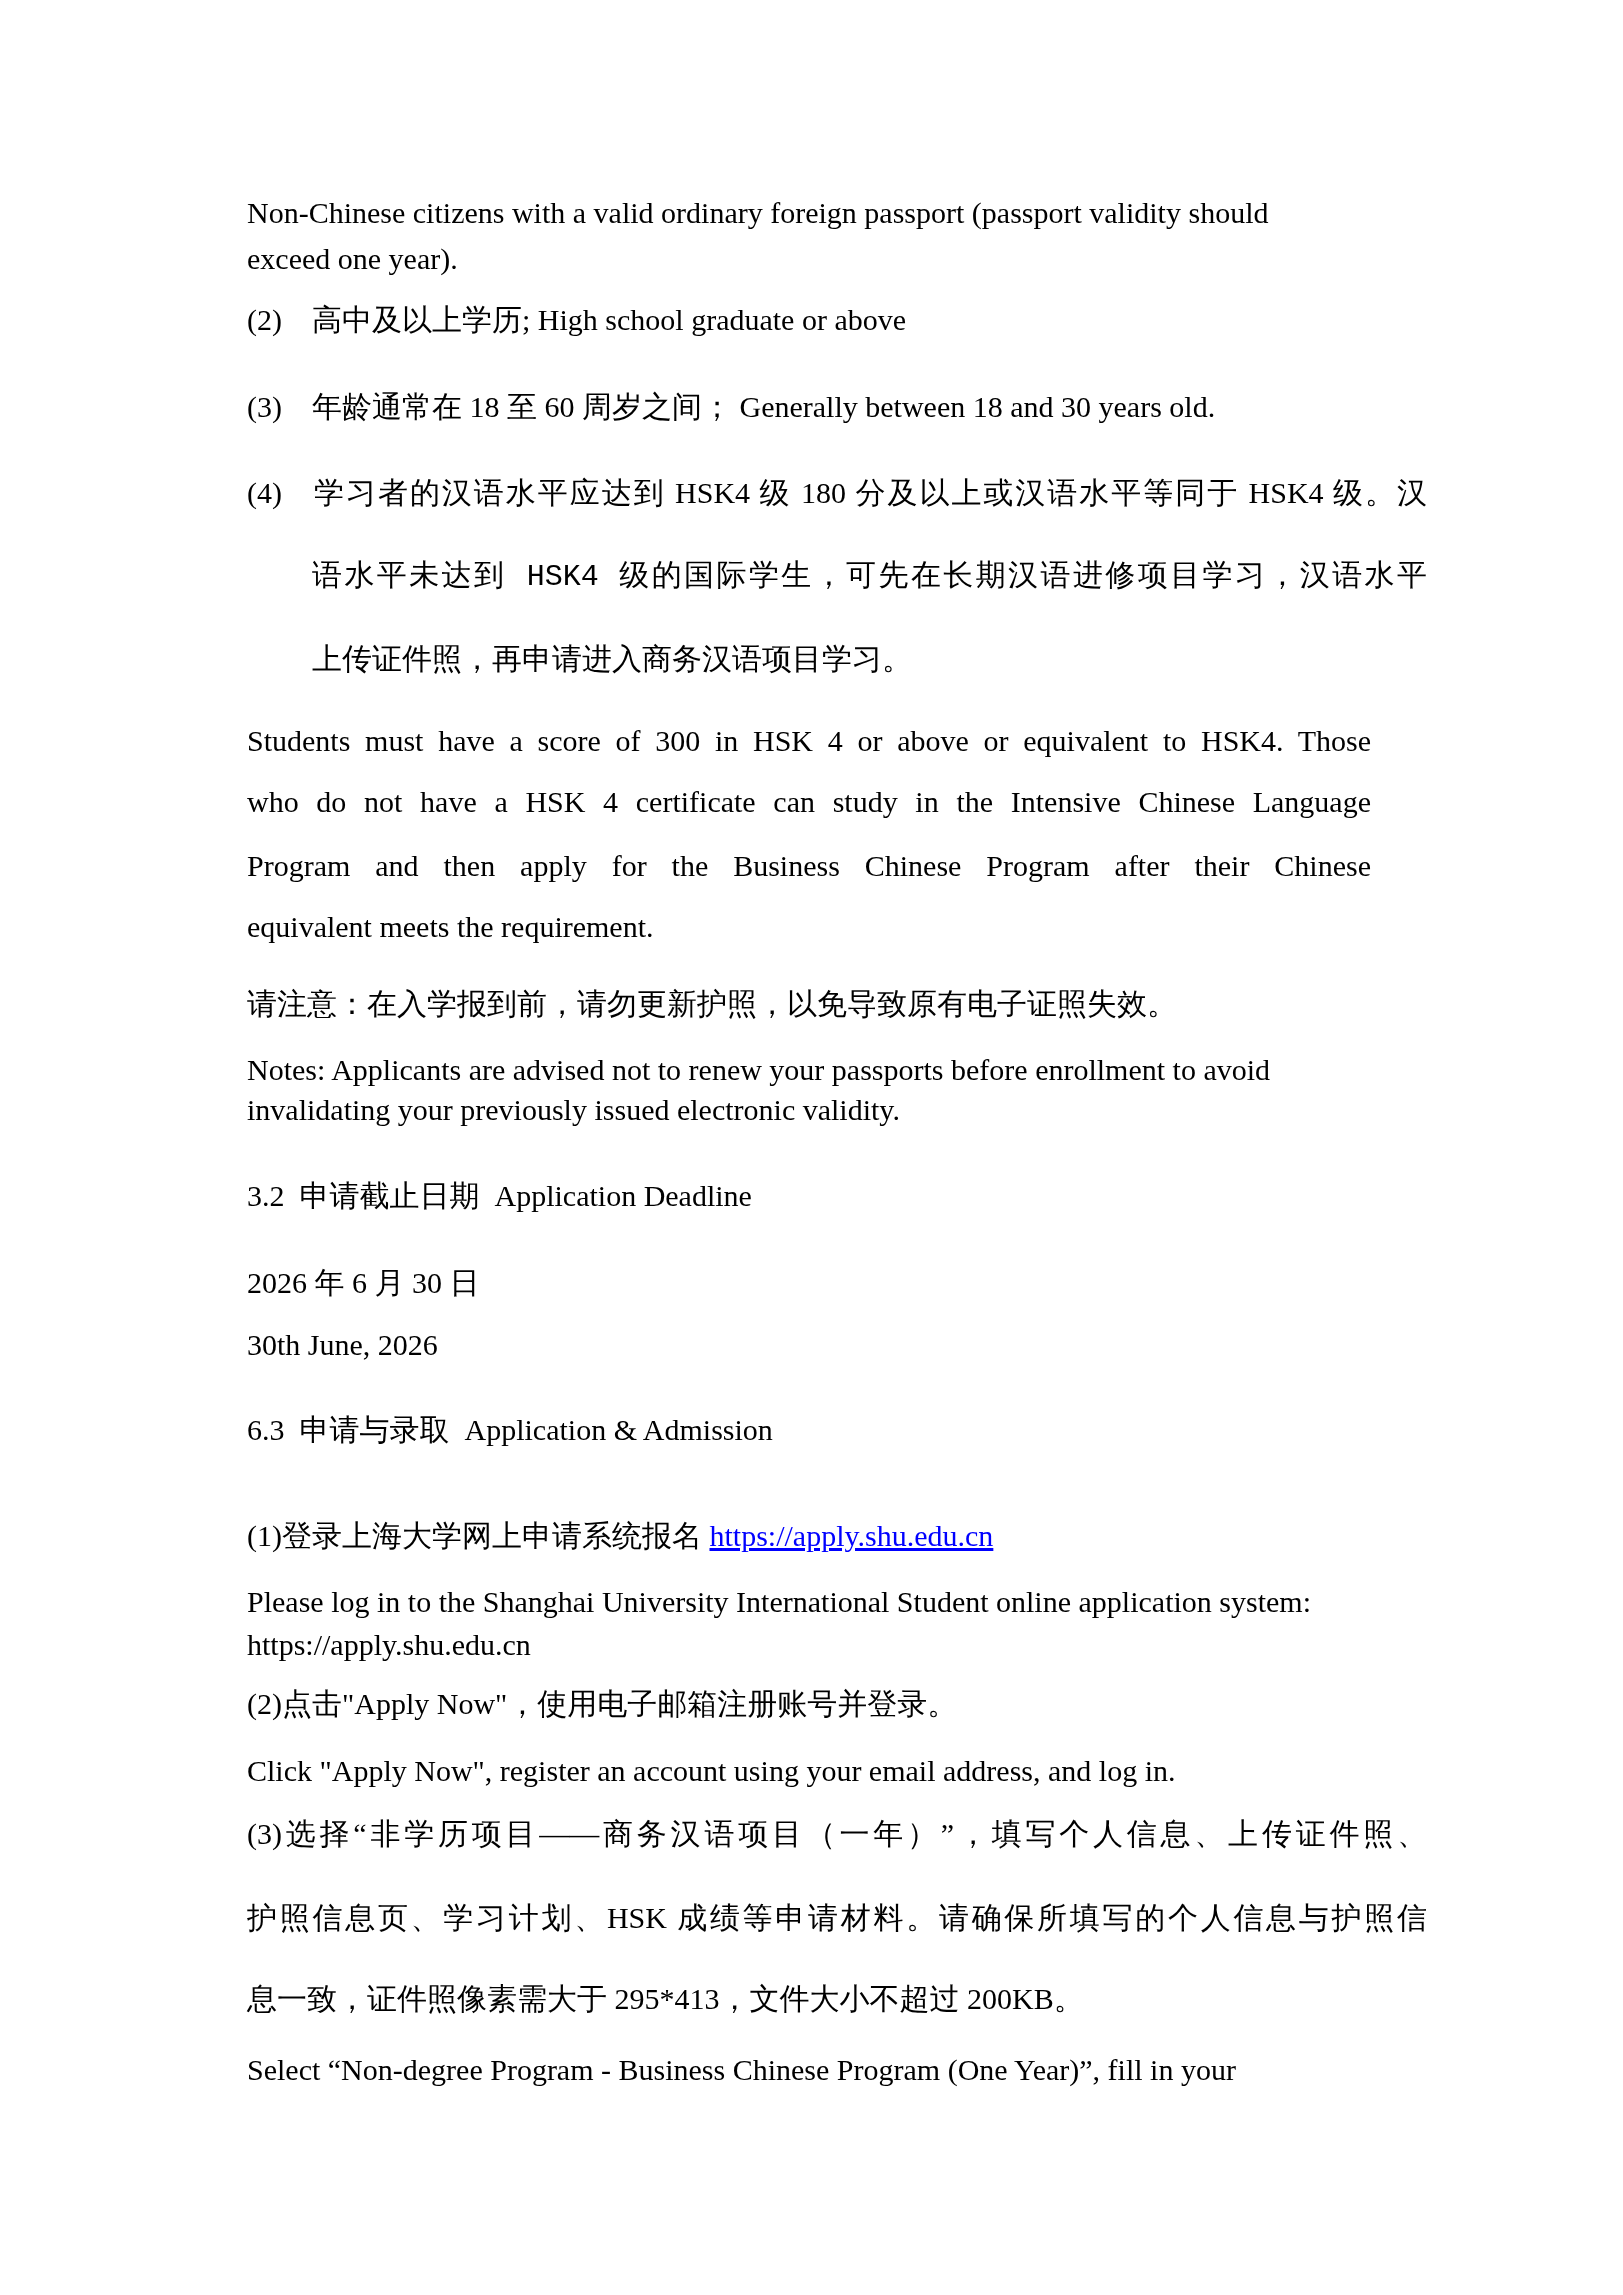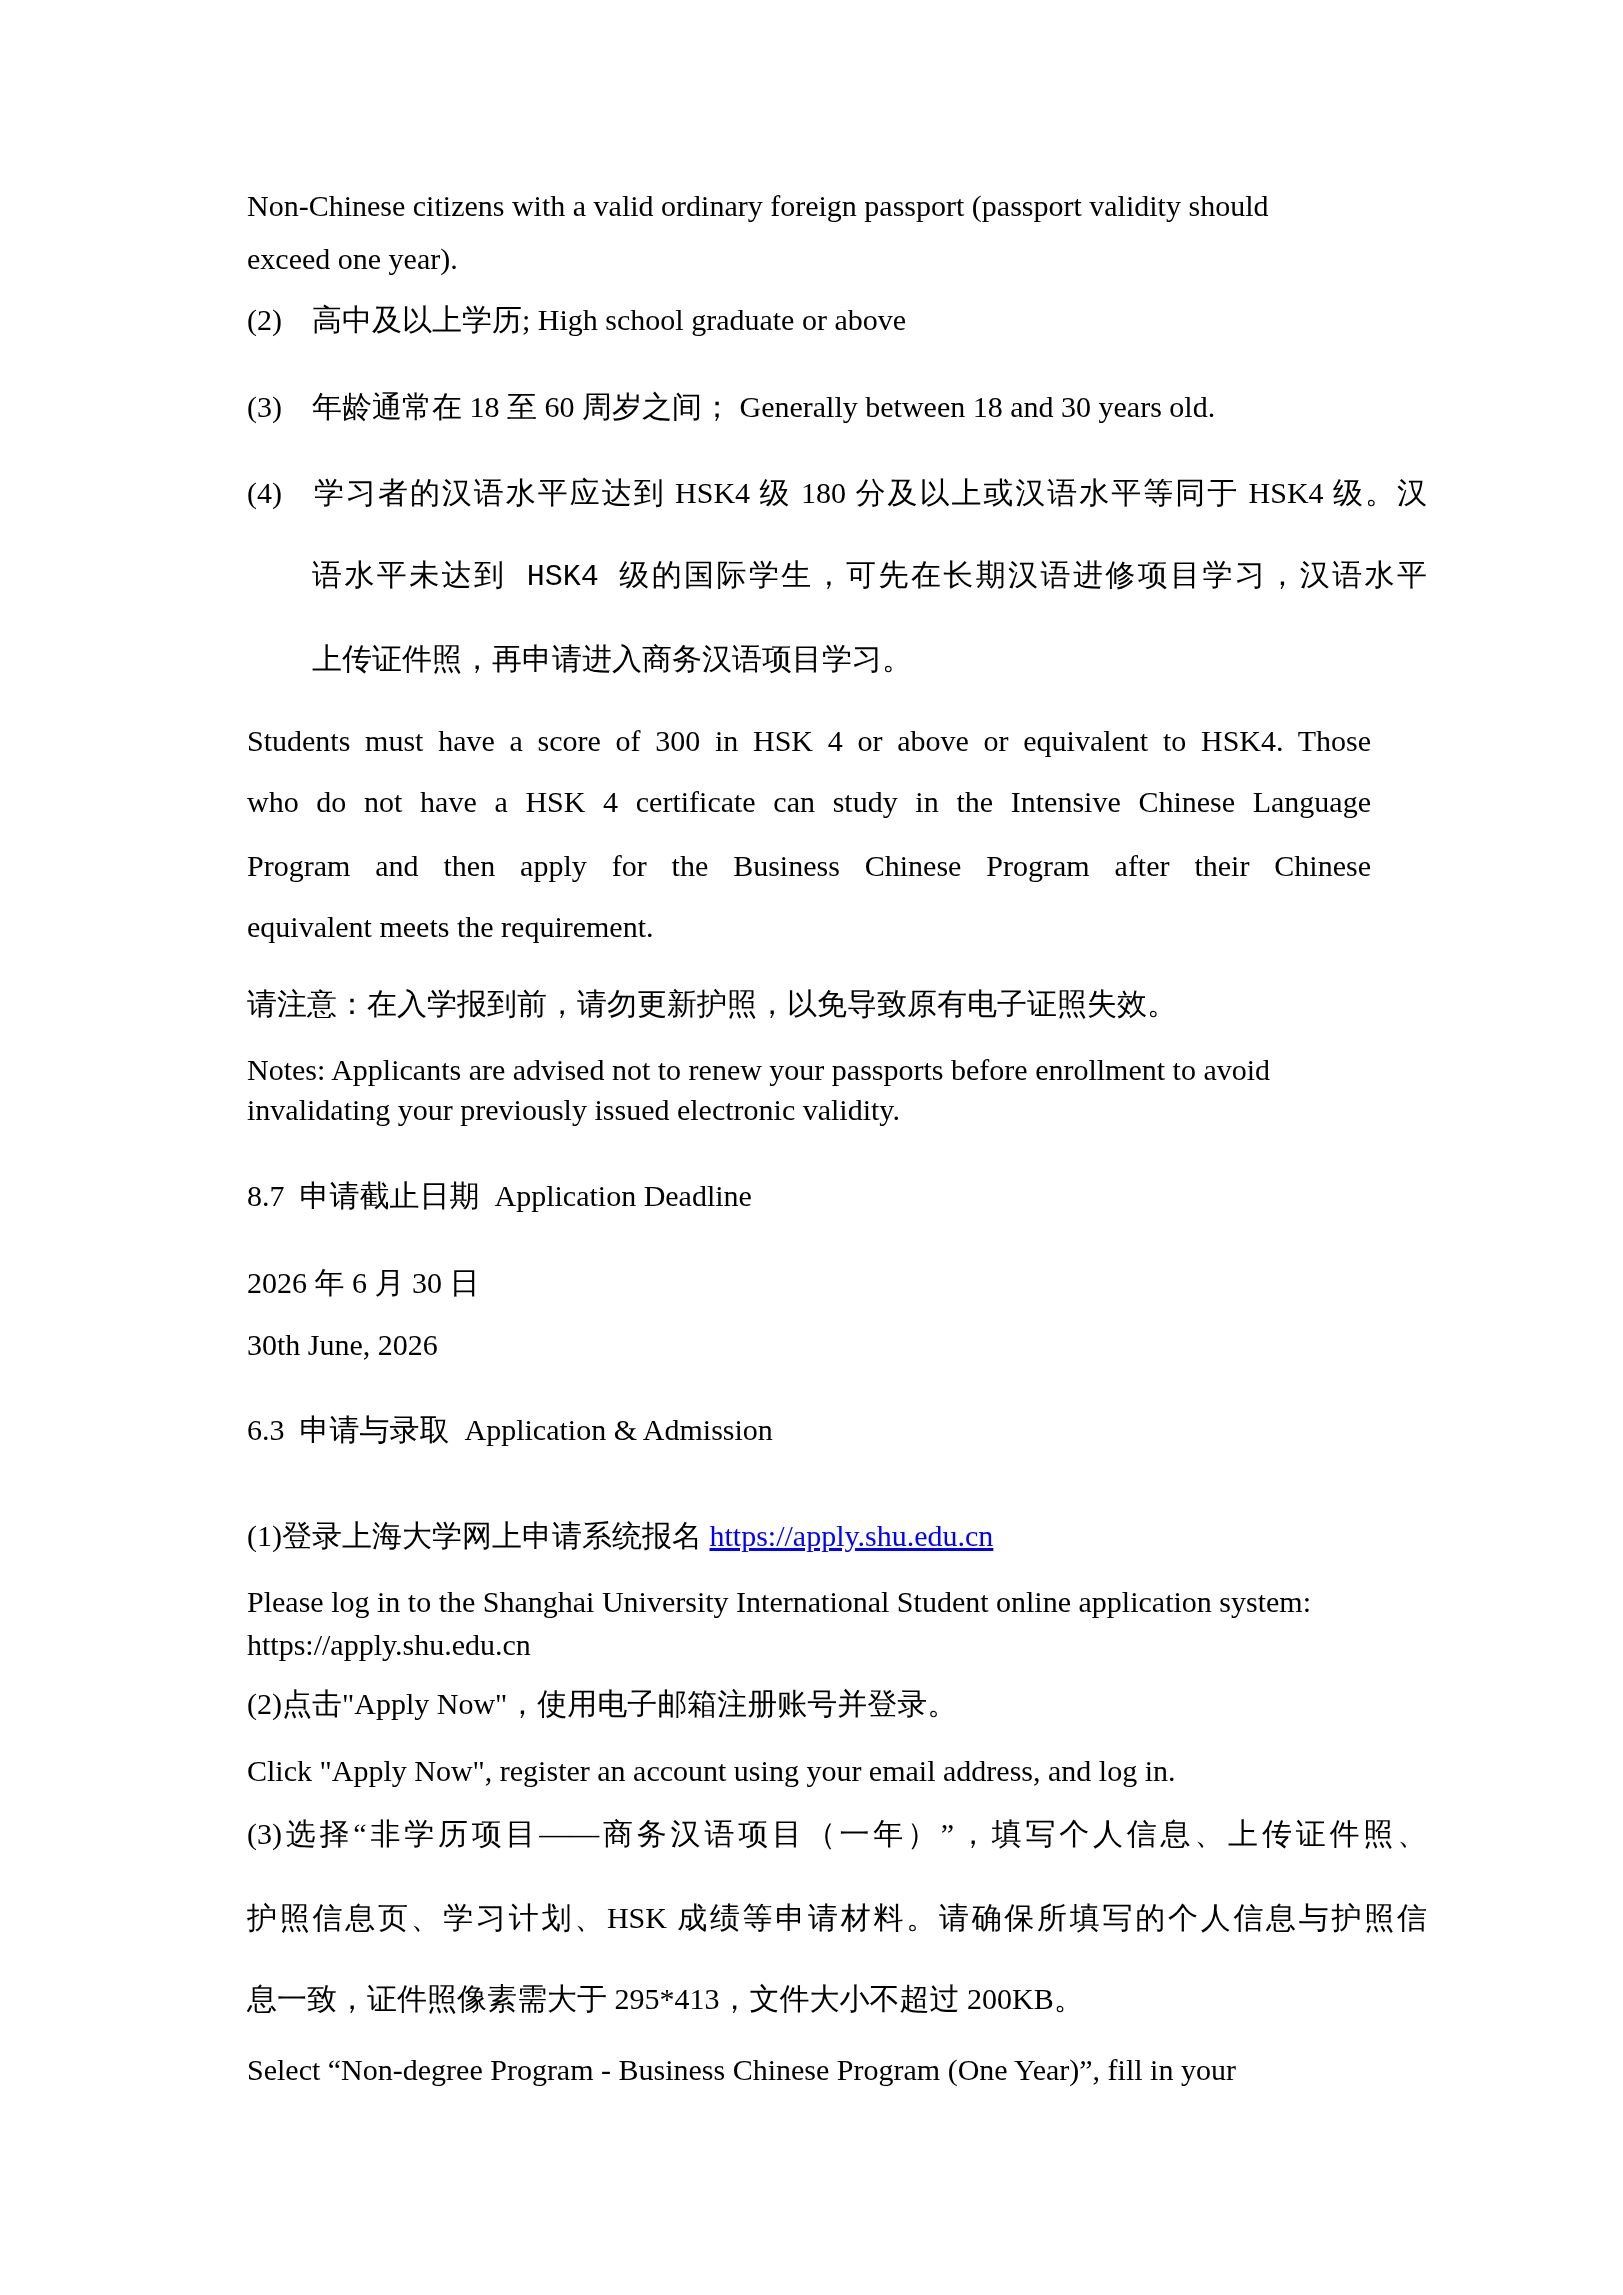--- a/index.html
+++ b/index.html
@@ -42,42 +42,42 @@
     color: #0000ff;
     text-decoration: underline;
     cursor: pointer;
   }
 </style>
 </head>
 <body>
 
 <div class="page">
 
-  <div class="ln" style="top:185px">Non-Chinese citizens with a valid ordinary foreign passport (passport validity should</div>
+  <div class="ln" style="top:192px">Non-Chinese citizens with a valid ordinary foreign passport (passport validity should</div>
   <div class="ln" style="top:238px">exceed one year).</div>
 
   <div class="ln" style="top:299px"><span class="item-label">(2)</span><span>高中及以上学历; High school graduate or above</span></div>
 
   <div class="ln" style="top:386px"><span class="item-label">(3)</span><span>年龄通常在 18 至 60 周岁之间； Generally between 18 and 30 years old.</span></div>
 
   <div class="ln jl w-cjk" style="top:472px"><span class="item-label">(4)</span><span>学习者的汉语水平应达到 HSK4 级 180 分及以上或汉语水平等同于 HSK4 级。汉</span></div>
   <div class="ln jl w-cjk-hang hang" style="top:556px">语水平未达到 HSK4 级的国际学生，可先在长期汉语进修项目学习，汉语水平</div>
   <div class="ln hang" style="top:638px">上传证件照，再申请进入商务汉语项目学习。</div>
 
   <div class="ln jl w-en" style="top:720px">Students must have a score of 300 in HSK 4 or above or equivalent to HSK4. Those</div>
   <div class="ln jl w-en" style="top:781px">who do not have a HSK 4 certificate can study in the Intensive Chinese Language</div>
   <div class="ln jl w-en" style="top:845px">Program and then apply for the Business Chinese Program after their Chinese</div>
   <div class="ln" style="top:906px">equivalent meets the requirement.</div>
 
   <div class="ln" style="top:983px">请注意：在入学报到前，请勿更新护照，以免导致原有电子证照失效。</div>
 
   <div class="ln" style="top:1049px">Notes: Applicants are advised not to renew your passports before enrollment to avoid</div>
   <div class="ln" style="top:1089px">invalidating your previously issued electronic validity.</div>
 
-  <div class="ln" style="top:1175px">8.7  申请截止日期  Application Deadline</div>
+  <div class="ln" style="top:1175px">3.2  申请截止日期  Application Deadline</div>
 
   <div class="ln" style="top:1262px">2026 年 6 月 30 日</div>
   <div class="ln" style="top:1324px">30th June, 2026</div>
 
   <div class="ln" style="top:1409px">6.3  申请与录取  Application &amp; Admission</div>
 
   <div class="ln" style="top:1515px"><span>(1)登录上海大学网上申请系统报名 </span><span class="link">https://apply.shu.edu.cn</span></div>
 
   <div class="ln" style="top:1581px">Please log in to the Shanghai University International Student online application system:</div>
   <div class="ln" style="top:1624px">https://apply.shu.edu.cn</div>

